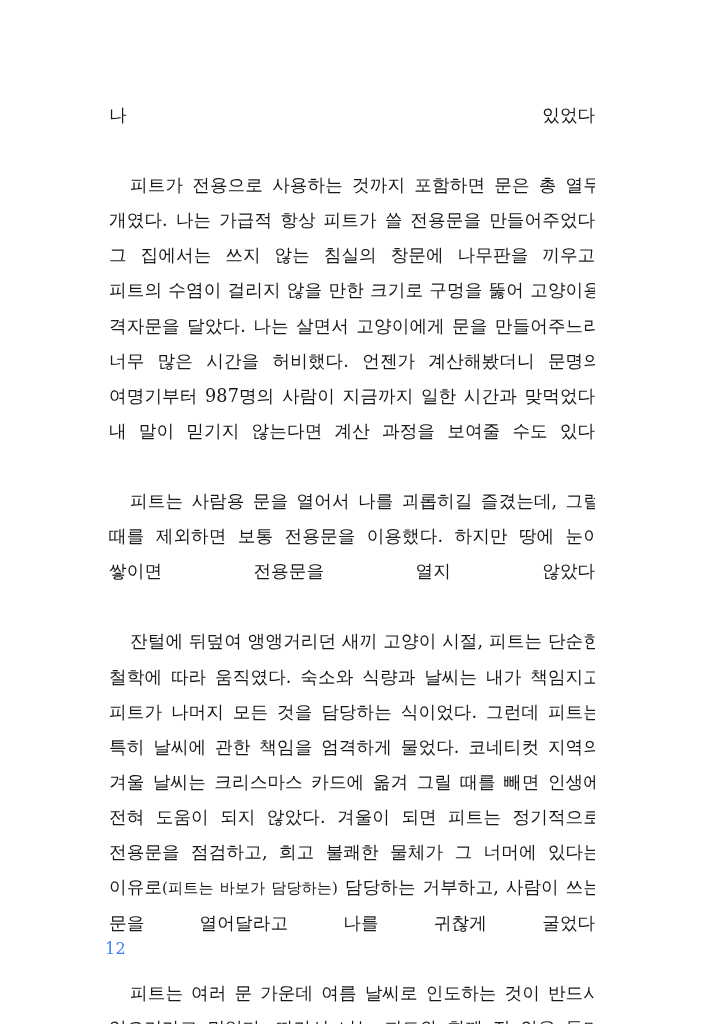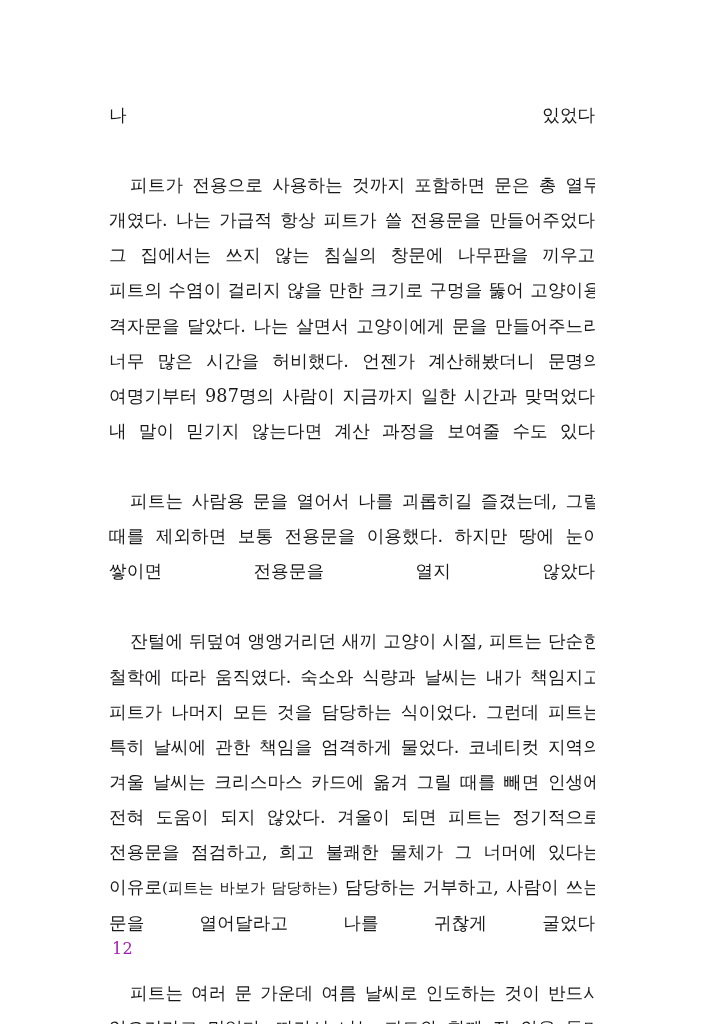--- a/index.html
+++ b/index.html
@@ -48,25 +48,25 @@
     display: inline-block;
     width: 100%;
   }
 
   .small-paren {
     font-size: 15.1px;
   }
 
   .page-number {
     position: absolute;
-    left: 112px;
+    left: 105px;
     top: 939px;
     font-family: "DejaVu Serif", "Liberation Serif", serif;
     font-size: 16px;
-    color: #a21caf;
+    color: #3b82f6;
     letter-spacing: 0.4px;
     font-variant-numeric: oldstyle-nums;
   }
 </style>
 </head>
 <body>
 
 <div class="page">
 
   <div class="text-block">

